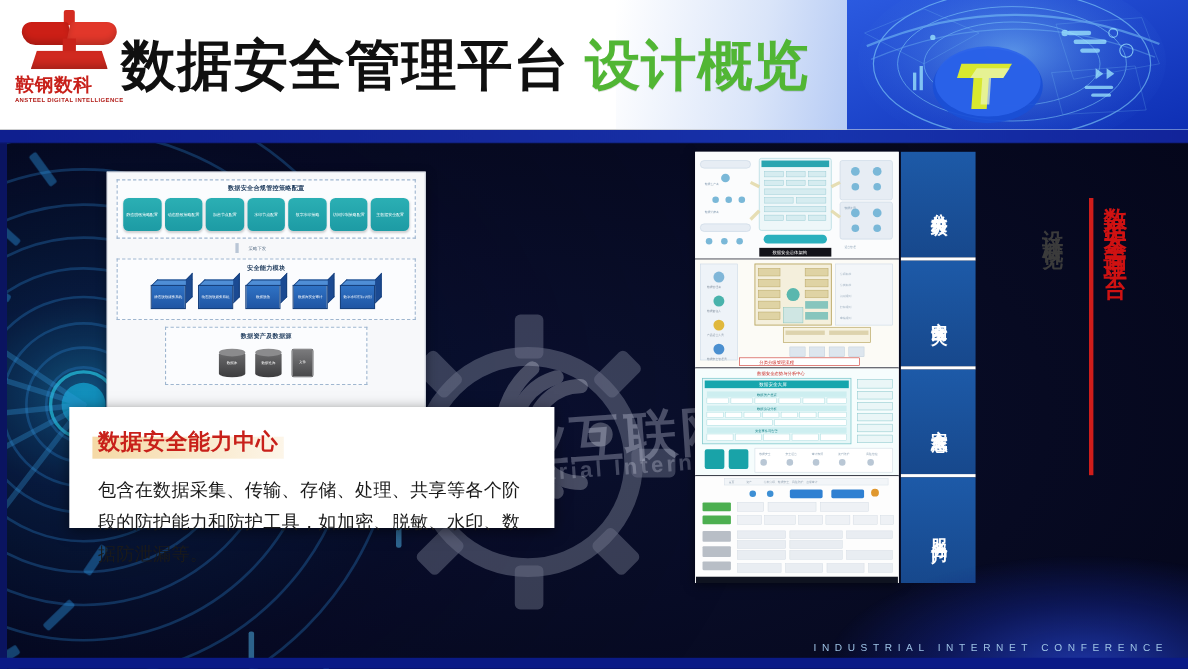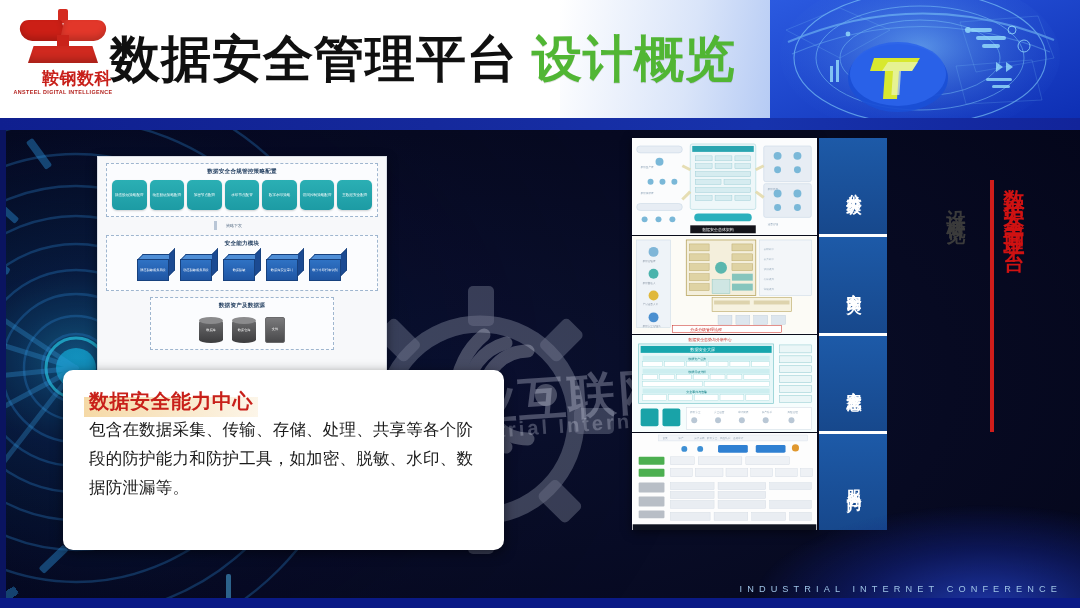--- a/index.html
+++ b/index.html
@@ -21,21 +21,21 @@
   .logo-mark{position:relative;width:98px;height:58px;}
   .lm-top{position:absolute;left:44px;top:0;width:10px;height:14px;background:#d42b20;border-radius:2px;}
   .lm-wingL{position:absolute;left:6px;top:11px;width:44px;height:21px;background:#cc1f16;
      border-radius:18px 4px 2px 16px;transform:skewX(12deg);box-shadow:inset 0 -4px 6px rgba(0,0,0,.18);}
   .lm-wingR{position:absolute;left:48px;top:11px;width:44px;height:21px;background:#e2372a;
      border-radius:4px 18px 16px 2px;transform:skewX(-12deg);box-shadow:inset 0 -4px 6px rgba(0,0,0,.18);}
   .lm-stem{position:absolute;left:43px;top:26px;width:12px;height:14px;background:#c9231a;}
   .lm-base{position:absolute;left:14px;top:37px;width:70px;height:17px;background:#d0291f;
      clip-path:polygon(8% 0,92% 0,100% 100%,0 100%);box-shadow:inset 0 -4px 7px rgba(0,0,0,.2);}
   .logo-cn{font-family:"DejaVu Sans","Liberation Sans",sans-serif;font-size:17px;font-weight:bold;color:#c8201a;
-     text-align:right;letter-spacing:.5px;line-height:20px;margin-top:1px;}
+     text-align:left;letter-spacing:.5px;line-height:20px;margin-top:1px;}
   .logo-en{font-size:5.3px;font-weight:bold;color:#b3201c;text-align:center;letter-spacing:.35px;
      line-height:8px;white-space:nowrap;transform:scaleX(1.02);}
   .hdr-title{position:absolute;left:110px;top:20px;height:78px;display:flex;align-items:center;gap:14px;}
   .hdr-title .t1{font-family:"DejaVu Sans","Liberation Sans",sans-serif;font-size:50px;font-weight:bold;
      color:#101010;letter-spacing:1px;line-height:1;}
   .hdr-title .t2{font-family:"DejaVu Sans","Liberation Sans",sans-serif;font-size:50px;font-weight:bold;
      color:#51b634;letter-spacing:1px;line-height:1;text-shadow:0 1px 0 rgba(0,0,0,.12);}
   .hdr-rule{position:absolute;left:0;top:118px;width:1080px;height:12px;
      background:linear-gradient(90deg,#0f1f8f 0%,#15299c 40%,#1733ad 70%,#12249a 100%);z-index:20;}
 
@@ -85,27 +85,27 @@
   .db .lid{position:absolute;left:0;top:0;width:24px;height:7px;border-radius:50%;background:#8b8b8d;}
   .db .lbl{position:absolute;left:0;top:11px;width:24px;text-align:center;color:#fff;font-size:3.2px;
      font-family:"DejaVu Sans",sans-serif;}
   .srv{position:relative;width:20px;height:26px;}
   .srv .bx{position:absolute;left:0;top:0;width:20px;height:26px;border-radius:2px;
      background:linear-gradient(180deg,#7a7a7c,#49494b);border:1px solid #6a6a6c;box-sizing:border-box;}
   .srv .lbl{position:absolute;left:0;top:10px;width:20px;text-align:center;color:#fff;font-size:3.2px;
      font-family:"DejaVu Sans",sans-serif;}
 
   
-  .caption{position:absolute;left:63px;top:370px;width:441px;height:180px;background:#fff;z-index:12;
-     box-shadow:0 3px 12px rgba(0,0,0,.5);box-sizing:border-box;padding:18px 26px 0 26px;border-radius:10px;}
+  .caption{position:absolute;left:63px;top:370px;width:441px;height:110px;background:#fff;z-index:12;
+     box-shadow:0 3px 12px rgba(0,0,0,.5);box-sizing:border-box;padding:18px 26px 0 26px;}
   .cap-h{position:relative;display:inline-block;font-family:"DejaVu Sans","Liberation Sans",sans-serif;
      font-size:20px;font-weight:bold;color:#c8201a;letter-spacing:.5px;z-index:2;}
   .cap-h::before{content:"";position:absolute;left:-5px;right:-5px;top:9px;bottom:-2px;
      background:linear-gradient(90deg,#f5d9a6,rgba(245,217,166,.25));z-index:-1;}
-  .cap-b{margin-top:0;font-family:"DejaVu Sans","Liberation Sans",sans-serif;font-size:16.5px;
+  .cap-b{margin-top:16px;font-family:"DejaVu Sans","Liberation Sans",sans-serif;font-size:16.5px;
      line-height:29px;color:#1a1a1a;letter-spacing:.2px;}
 
   
   .thumbs{position:absolute;left:632px;top:138px;width:185px;height:392px;background:#fff;z-index:10;
      box-shadow:0 2px 9px rgba(0,0,0,.5);display:flex;flex-direction:column;}
   .thumb{position:relative;flex:1;border-bottom:1px solid #0b0e1c;overflow:hidden;background:#fff;}
   .thumb:last-child{border-bottom:none;}
   .thumb svg{display:block;width:100%;height:100%;}
 
   

